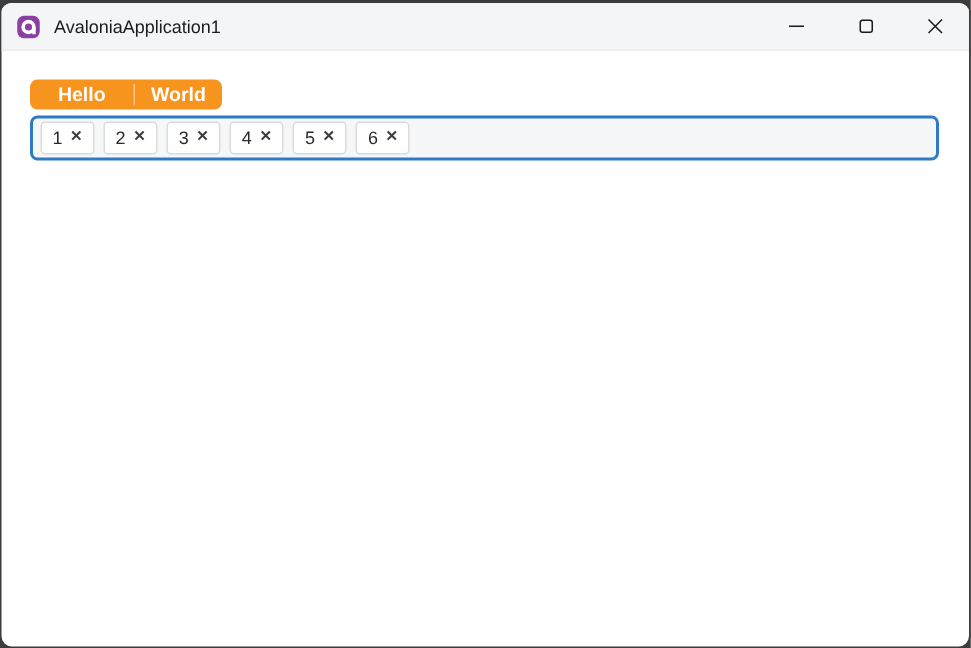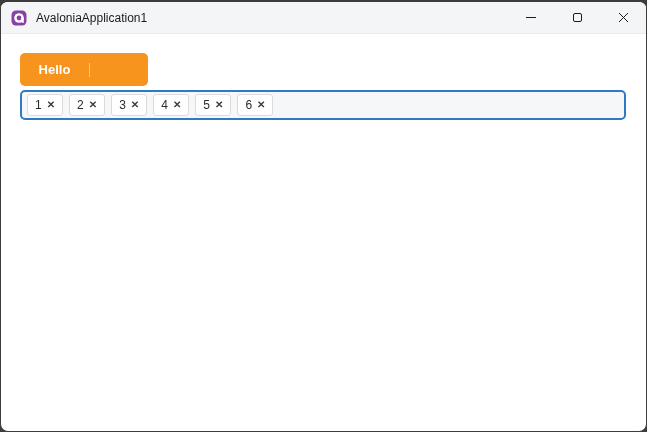--- a/index.html
+++ b/index.html
@@ -67,21 +67,21 @@
     border: 1px solid #1a1a1a;
     border-radius: 2px;
     box-sizing: border-box;
     background: transparent;
   }
   .glyph-close { display: block; }
   
   .content { padding: 19px 22px 0 19px; }
   .segmented {
     width: 128px;
-    height: 33px;
+    height: 20px;
     background: var(--accent, #f7941e);
     border-radius: 5px;
     display: flex;
     align-items: center;
   }
   .seg-item {
     color: #ffffff;
     font-weight: bold;
     font-size: 13px;
     text-align: center;
@@ -157,20 +157,21 @@
         </svg>
       </button>
     </div>
   </div>
 
   <div class="content">
 
     <div class="segmented">
       <div class="seg-item hello">Hello</div>
       <div class="seg-divider"></div>
+      <div class="seg-item world">World</div>
     </div>
 
     <div class="tagbox">
       <div class="chip">
         <span>1</span>
         <span class="chip-x">✕</span>
       </div>
       <div class="chip">
         <span>2</span>
         <span class="chip-x">✕</span>

